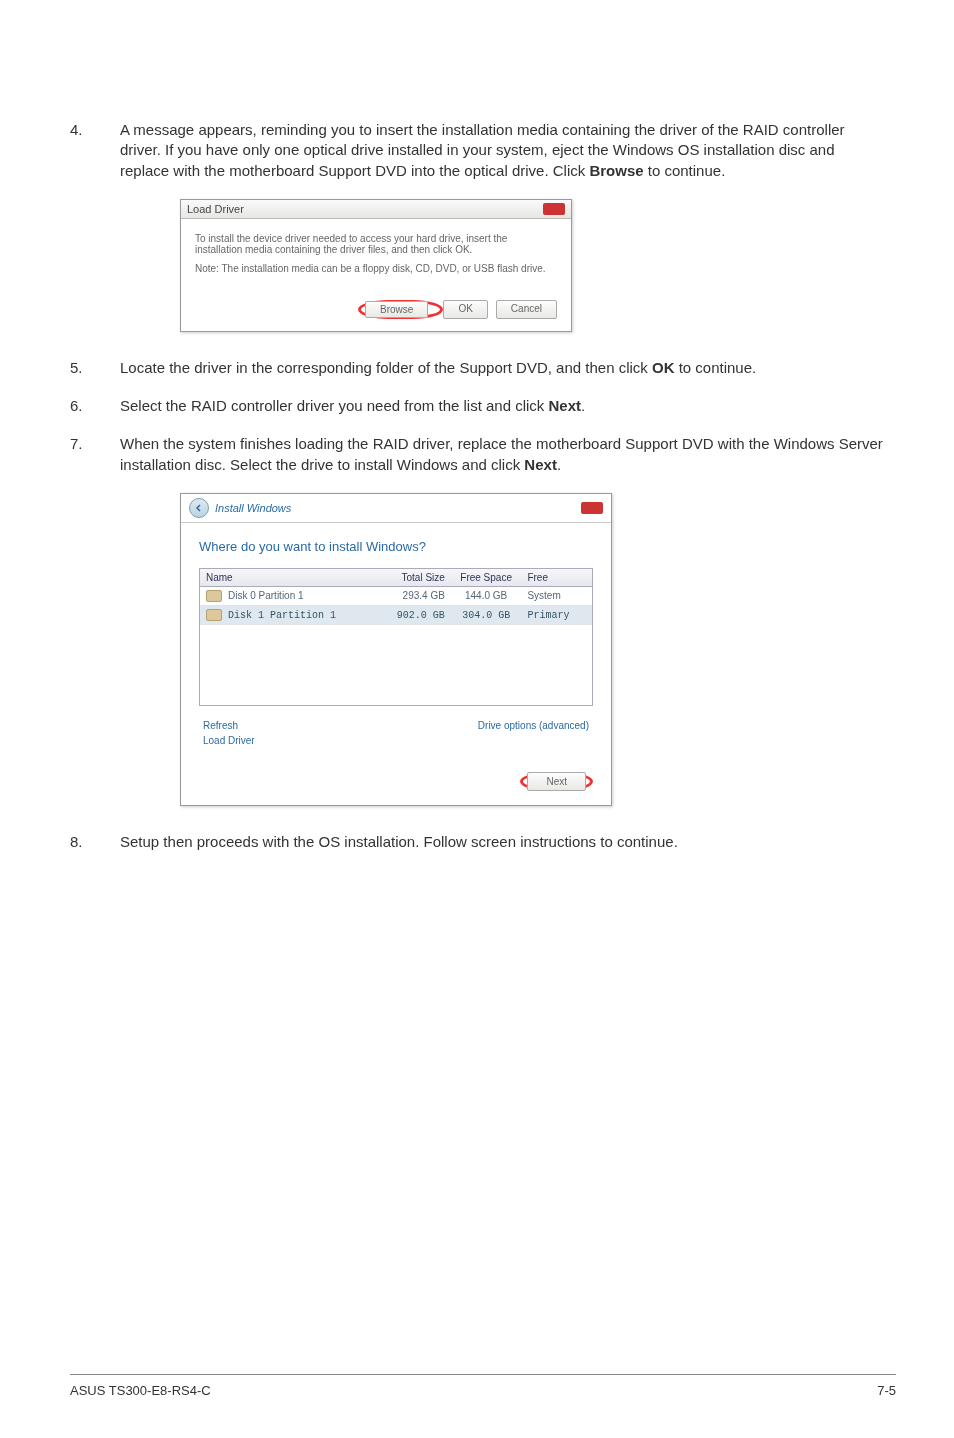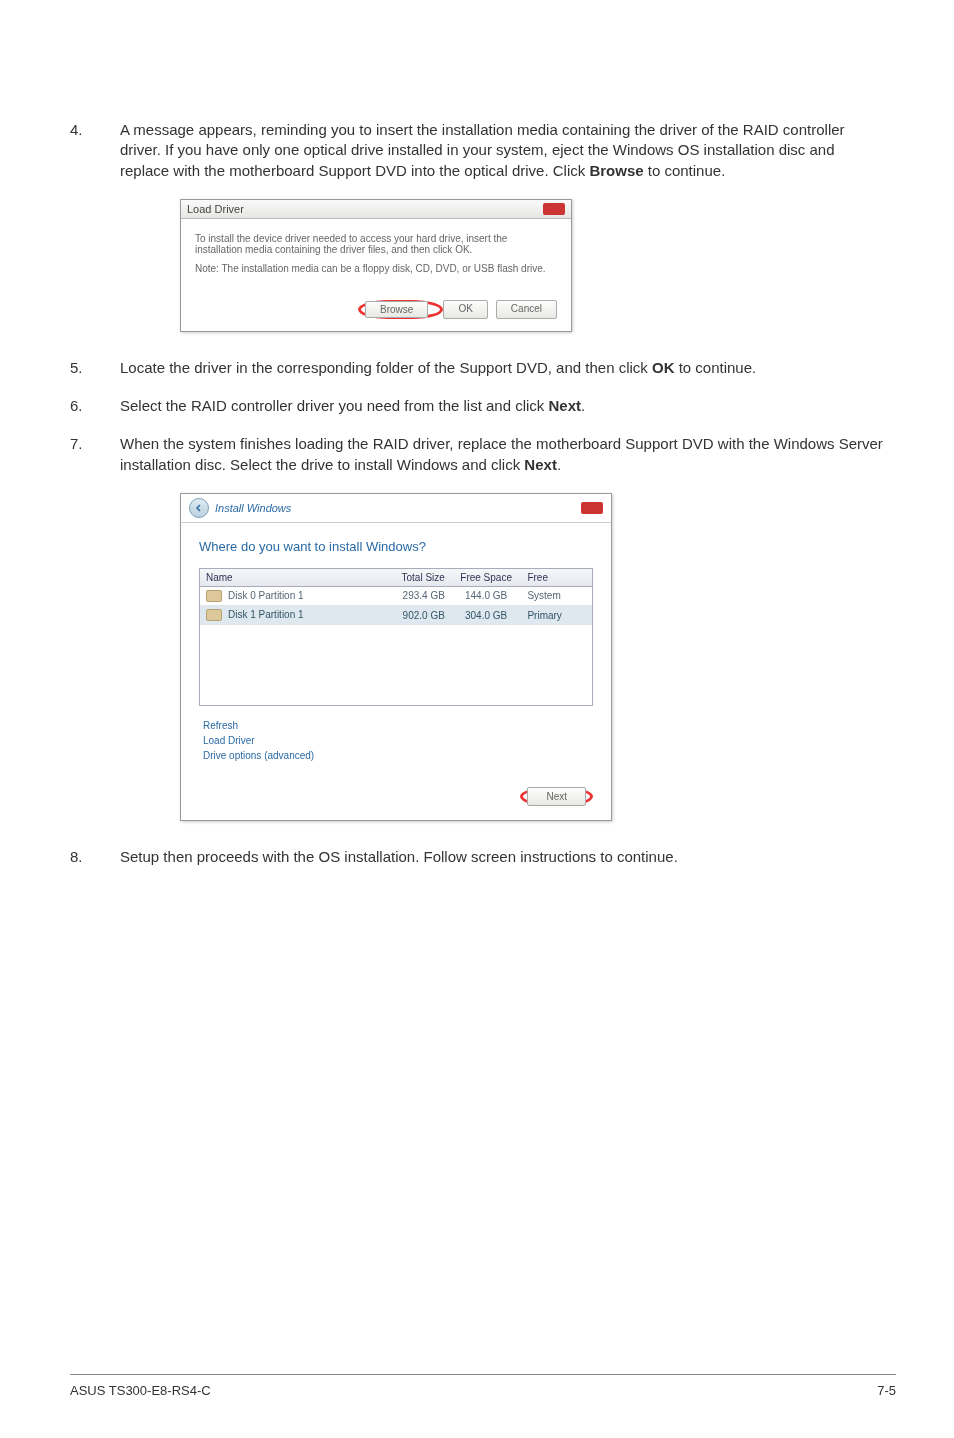--- a/index.html
+++ b/index.html
@@ -163,40 +163,40 @@
   .tbl .col4 { flex: 0 0 18%; }
   .tbl .row {
     display: flex;
     border-bottom: 1px solid #e2e4ea;
     align-items: center;
     color: #567;
   }
   .tbl .row.sel {
     background: #dfe8ee;
     color: #356;
+    font-family: Liberation Mono, monospace;
   }
   .disk-icon {
     width: 14px; height: 10px;
     background: #dcc89b;
     border: 1px solid #b8a272;
     border-radius: 2px;
     display: inline-block;
     margin-right: 6px;
     vertical-align: middle;
     position: relative;
   }
   .tbl .empty {
     height: 80px;
   }
   .links-row {
     display: flex;
     justify-content: space-between;
     margin: 14px 4px 0 4px;
     color: #2a6aa6;
-    flex-direction: column;
   }
   .links-row .left a, .links-row .right a {
     color: #2a6aa6;
     font-size: 10px;
     text-decoration: none;
     display: block;
     margin-bottom: 4px;
   }
   .next-row {
     display: flex;

